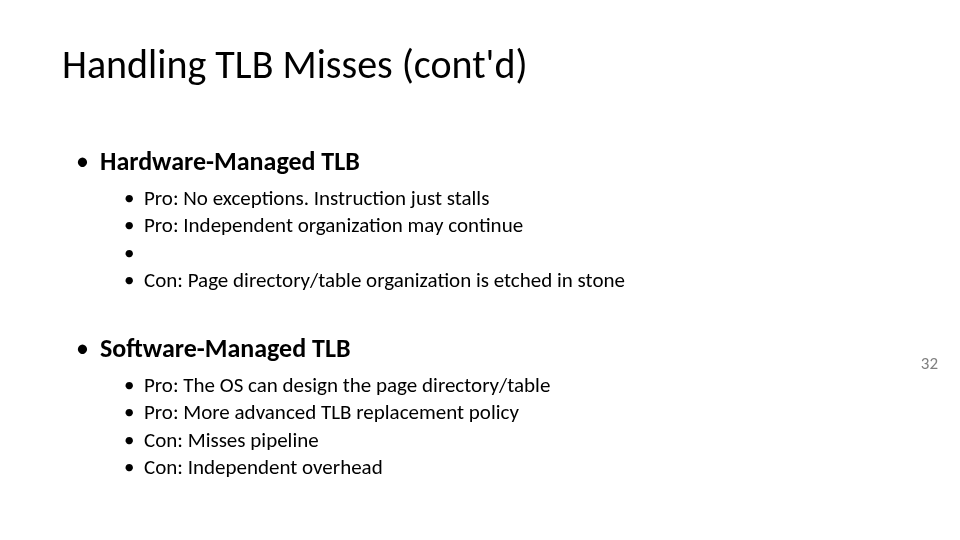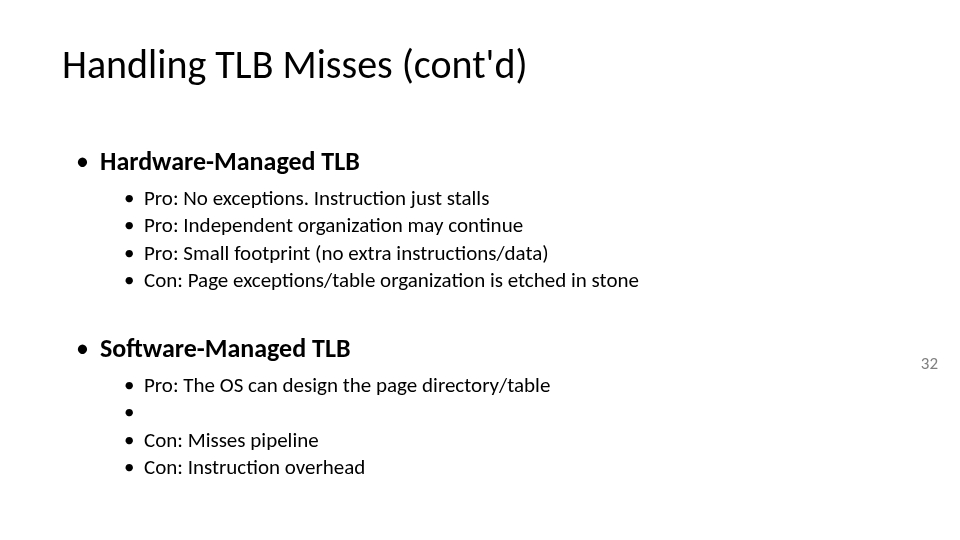--- a/index.html
+++ b/index.html
@@ -90,48 +90,48 @@
       <li>
           <span class="bullet">•</span>
           <span>Pro: No exceptions. Instruction just stalls</span>
         </li>
       <li>
           <span class="bullet">•</span>
           <span>Pro: Independent organization may continue</span>
         </li>
       <li>
           <span class="bullet">•</span>
-          <span>Pro: Small footprint (no extra instructions/data)</span>
         </li>
       <li>
           <span class="bullet">•</span>
-          <span>Con: Page exceptions/table organization is etched in stone</span>
+          <span>Con: Page directory/table organization is etched in stone</span>
         </li>
     </ul>
   </div>
 
   <div class="block2">
     <div class="section-heading">
       <span class="bullet">•</span>
       <span>Software-Managed TLB</span>
     </div>
     <ul class="sub-list">
       <li>
           <span class="bullet">•</span>
           <span>Pro: The OS can design the page directory/table</span>
         </li>
       <li>
           <span class="bullet">•</span>
+          <span>Pro: More advanced TLB replacement policy</span>
         </li>
       <li>
           <span class="bullet">•</span>
           <span>Con: Misses pipeline</span>
         </li>
       <li>
           <span class="bullet">•</span>
-          <span>Con: Instruction overhead</span>
+          <span>Con: Independent overhead</span>
         </li>
     </ul>
   </div>
 
   <div class="page-number">32</div>
 
 </div>
 
 </body></html>

